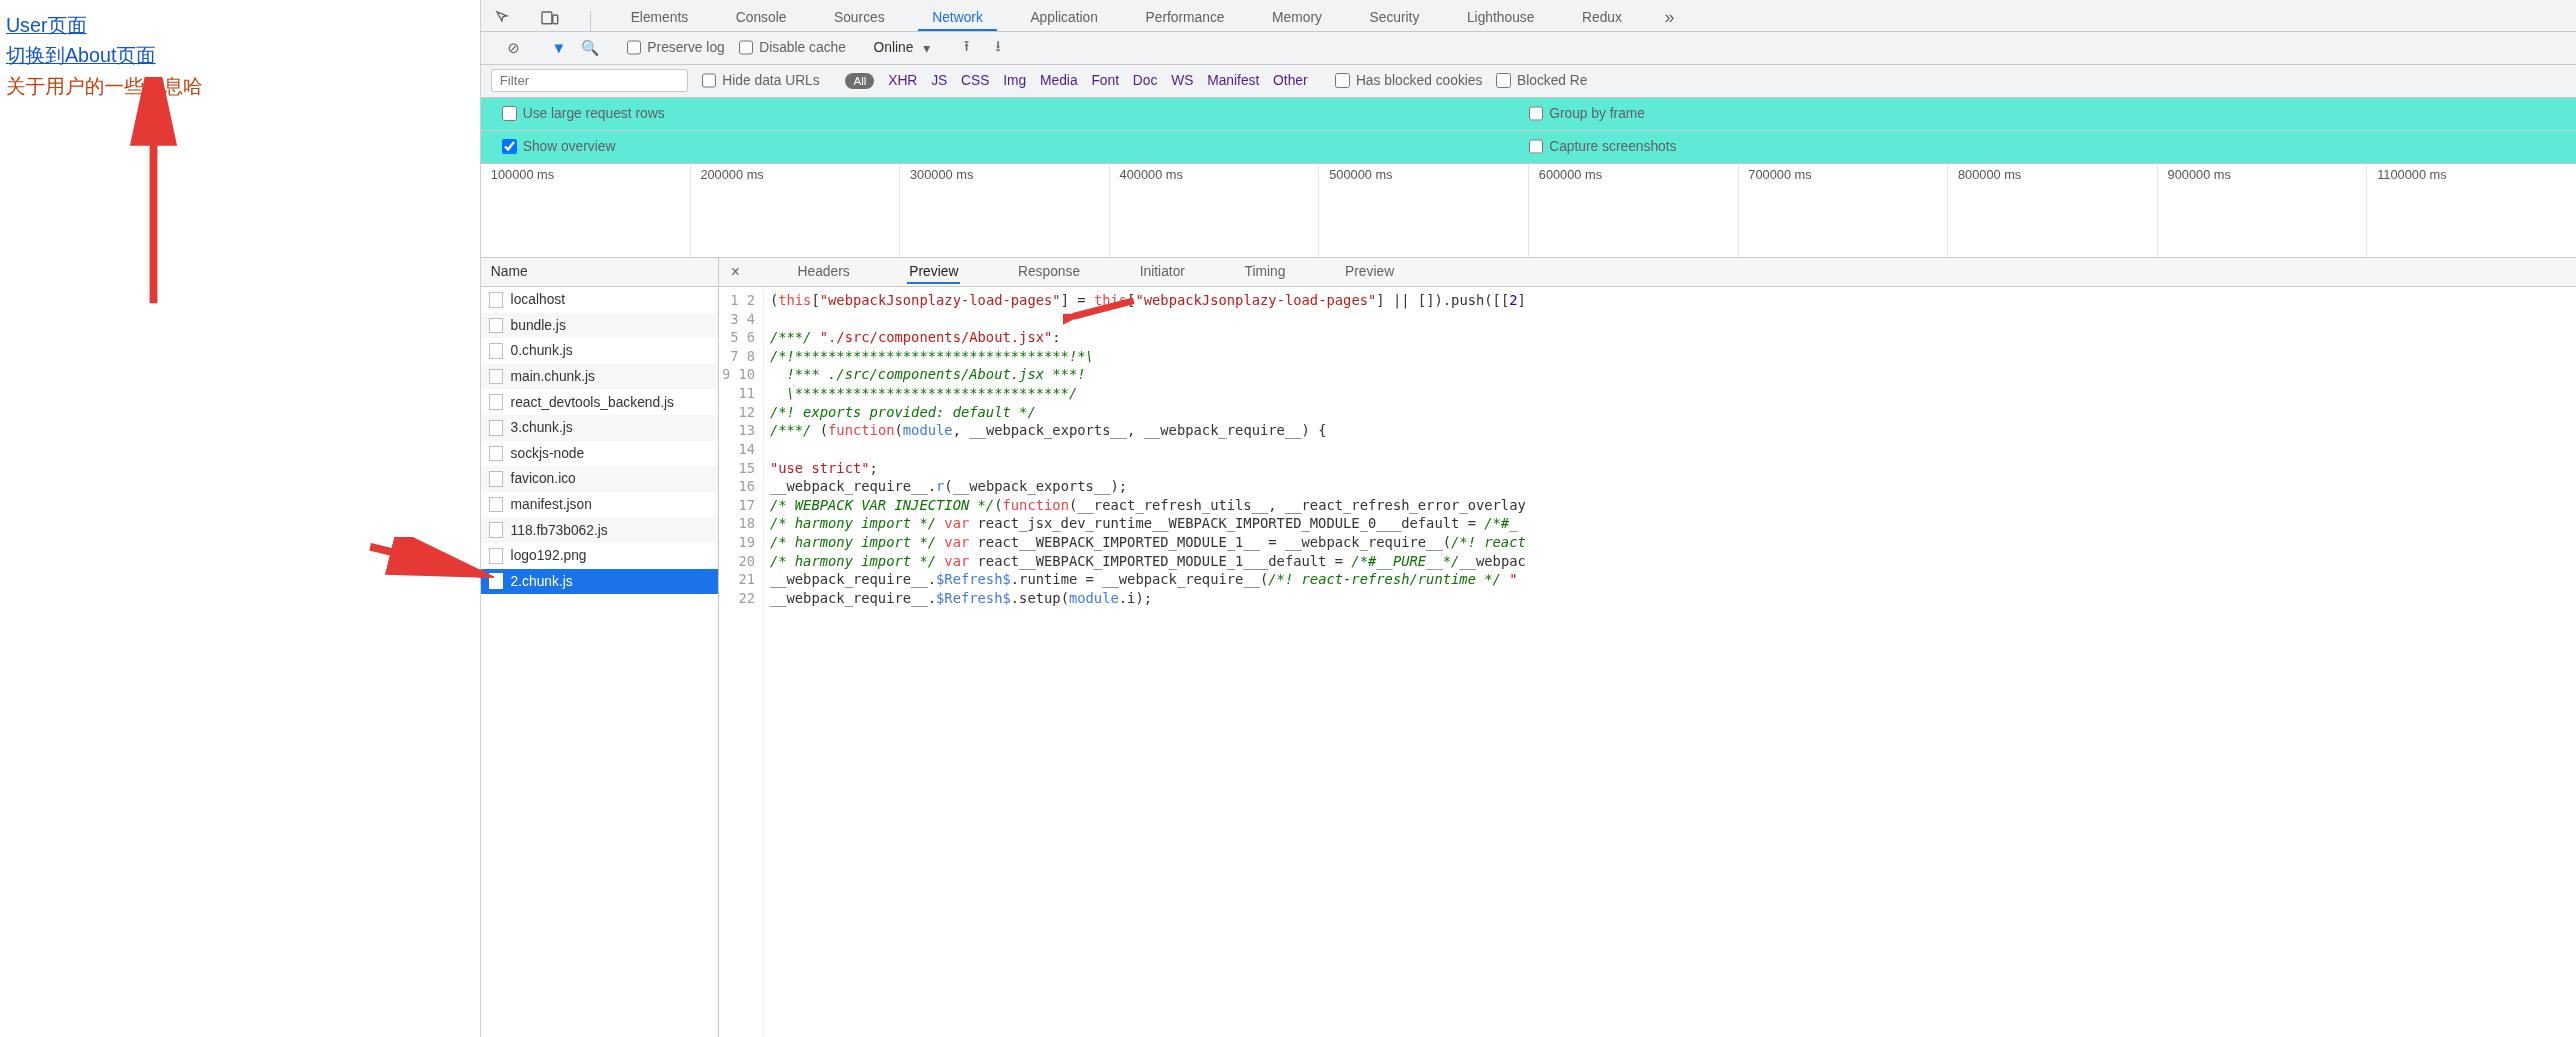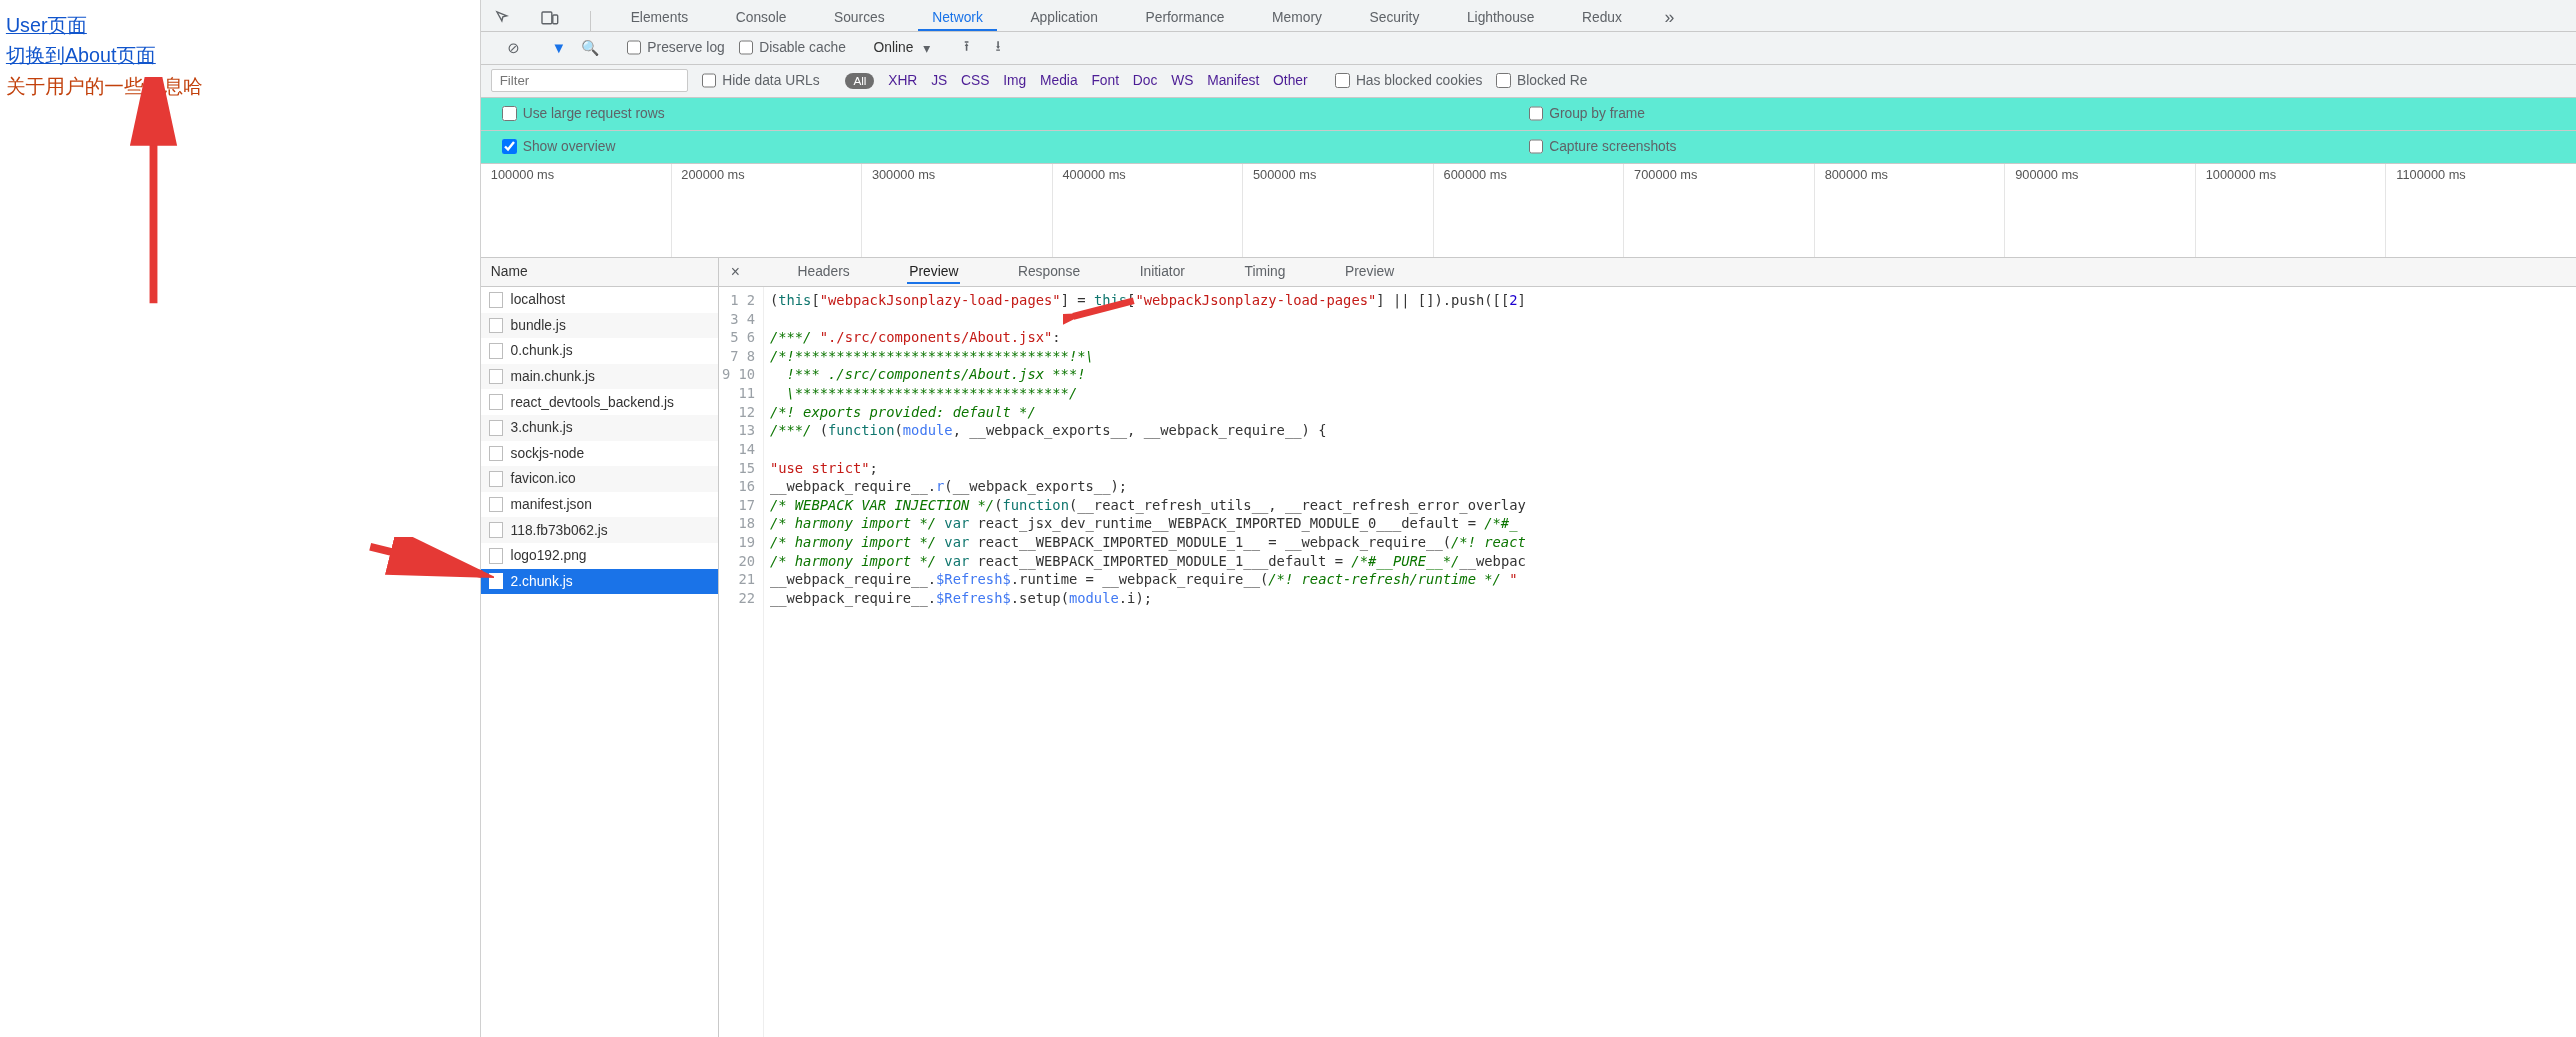--- a/index.html
+++ b/index.html
@@ -47,21 +47,21 @@
   .req-row .doc-ico { width:13.8px; height:15.7px; border:1px solid #bdbdbd; background:#fff; }
   .req-row.selected .doc-ico { border-color:#fff; }
   .detail { flex:1; display:flex; flex-direction:column; }
   .detail-tabs { height:29.5px; border-bottom:1px solid #c9c9c9; display:flex; align-items:center; gap:21.6px; padding:0 11.8px; background:#f6f6f6; font-size:13.8px; }
   .detail-tabs .x { color:#5f6368; cursor:pointer; font-size:15.7px; }
   .detail-tabs .dtab { color:#5f6368; cursor:pointer; padding:4.9px 2px;margin-left:34px; }
   .detail-tabs .dtab.active { color:#222; border-bottom:2px solid #1a73e8; padding-bottom:3px; }
   .code { flex:1; display:flex; font-family: Menlo, Consolas, monospace; font-size:13.8px; line-height:1.35; overflow:auto; background:#fff; }
   .gutter { width:45px; text-align:right; color:#9aa0a6; padding:3.9px 7.9px 3.9px 0; user-select:none; border-right:1px solid #eee; }
   .src { padding:3.9px 5.9px; white-space:pre; }
-  .p-punc{color:#333}.p-str{color:#c41a16}.p-kw{color:#0f766e}.p-id{color:#333}.p-fn{color:#4078f2}.p-com{color:#0b7500;font-style:italic}.p-num{color:#1c00cf}
+  .p-punc{color:#333}.p-str{color:#c41a16}.p-kw{color:#ef4444}.p-id{color:#333}.p-fn{color:#4078f2}.p-com{color:#0b7500;font-style:italic}.p-num{color:#1c00cf}
   
   .arrow { position:absolute; pointer-events:none; }
   .arrow svg { display:block; }
 </style>
 </head>
 <body>
 
 <div class="layout">
 
   <div class="page-pane" style="position:relative;">
@@ -194,21 +194,20 @@
     <div class="dt-timeline">
       <div class="tl-cell">100000 ms</div>
       <div class="tl-cell">200000 ms</div>
       <div class="tl-cell">300000 ms</div>
       <div class="tl-cell">400000 ms</div>
       <div class="tl-cell">500000 ms</div>
       <div class="tl-cell">600000 ms</div>
       <div class="tl-cell">700000 ms</div>
       <div class="tl-cell">800000 ms</div>
       <div class="tl-cell">900000 ms</div>
-      <div class="tl-cell">1000000 ms</div>
       <div class="tl-cell">1100000 ms</div>
     </div>
 
     <div class="dt-body">
       <div class="req-list">
         <div class="hdr">Name</div>
         <div class="rows" id="req-rows">
             <div class="req-row">
               <span class="doc-ico"></span>
               <span>localhost</span>

